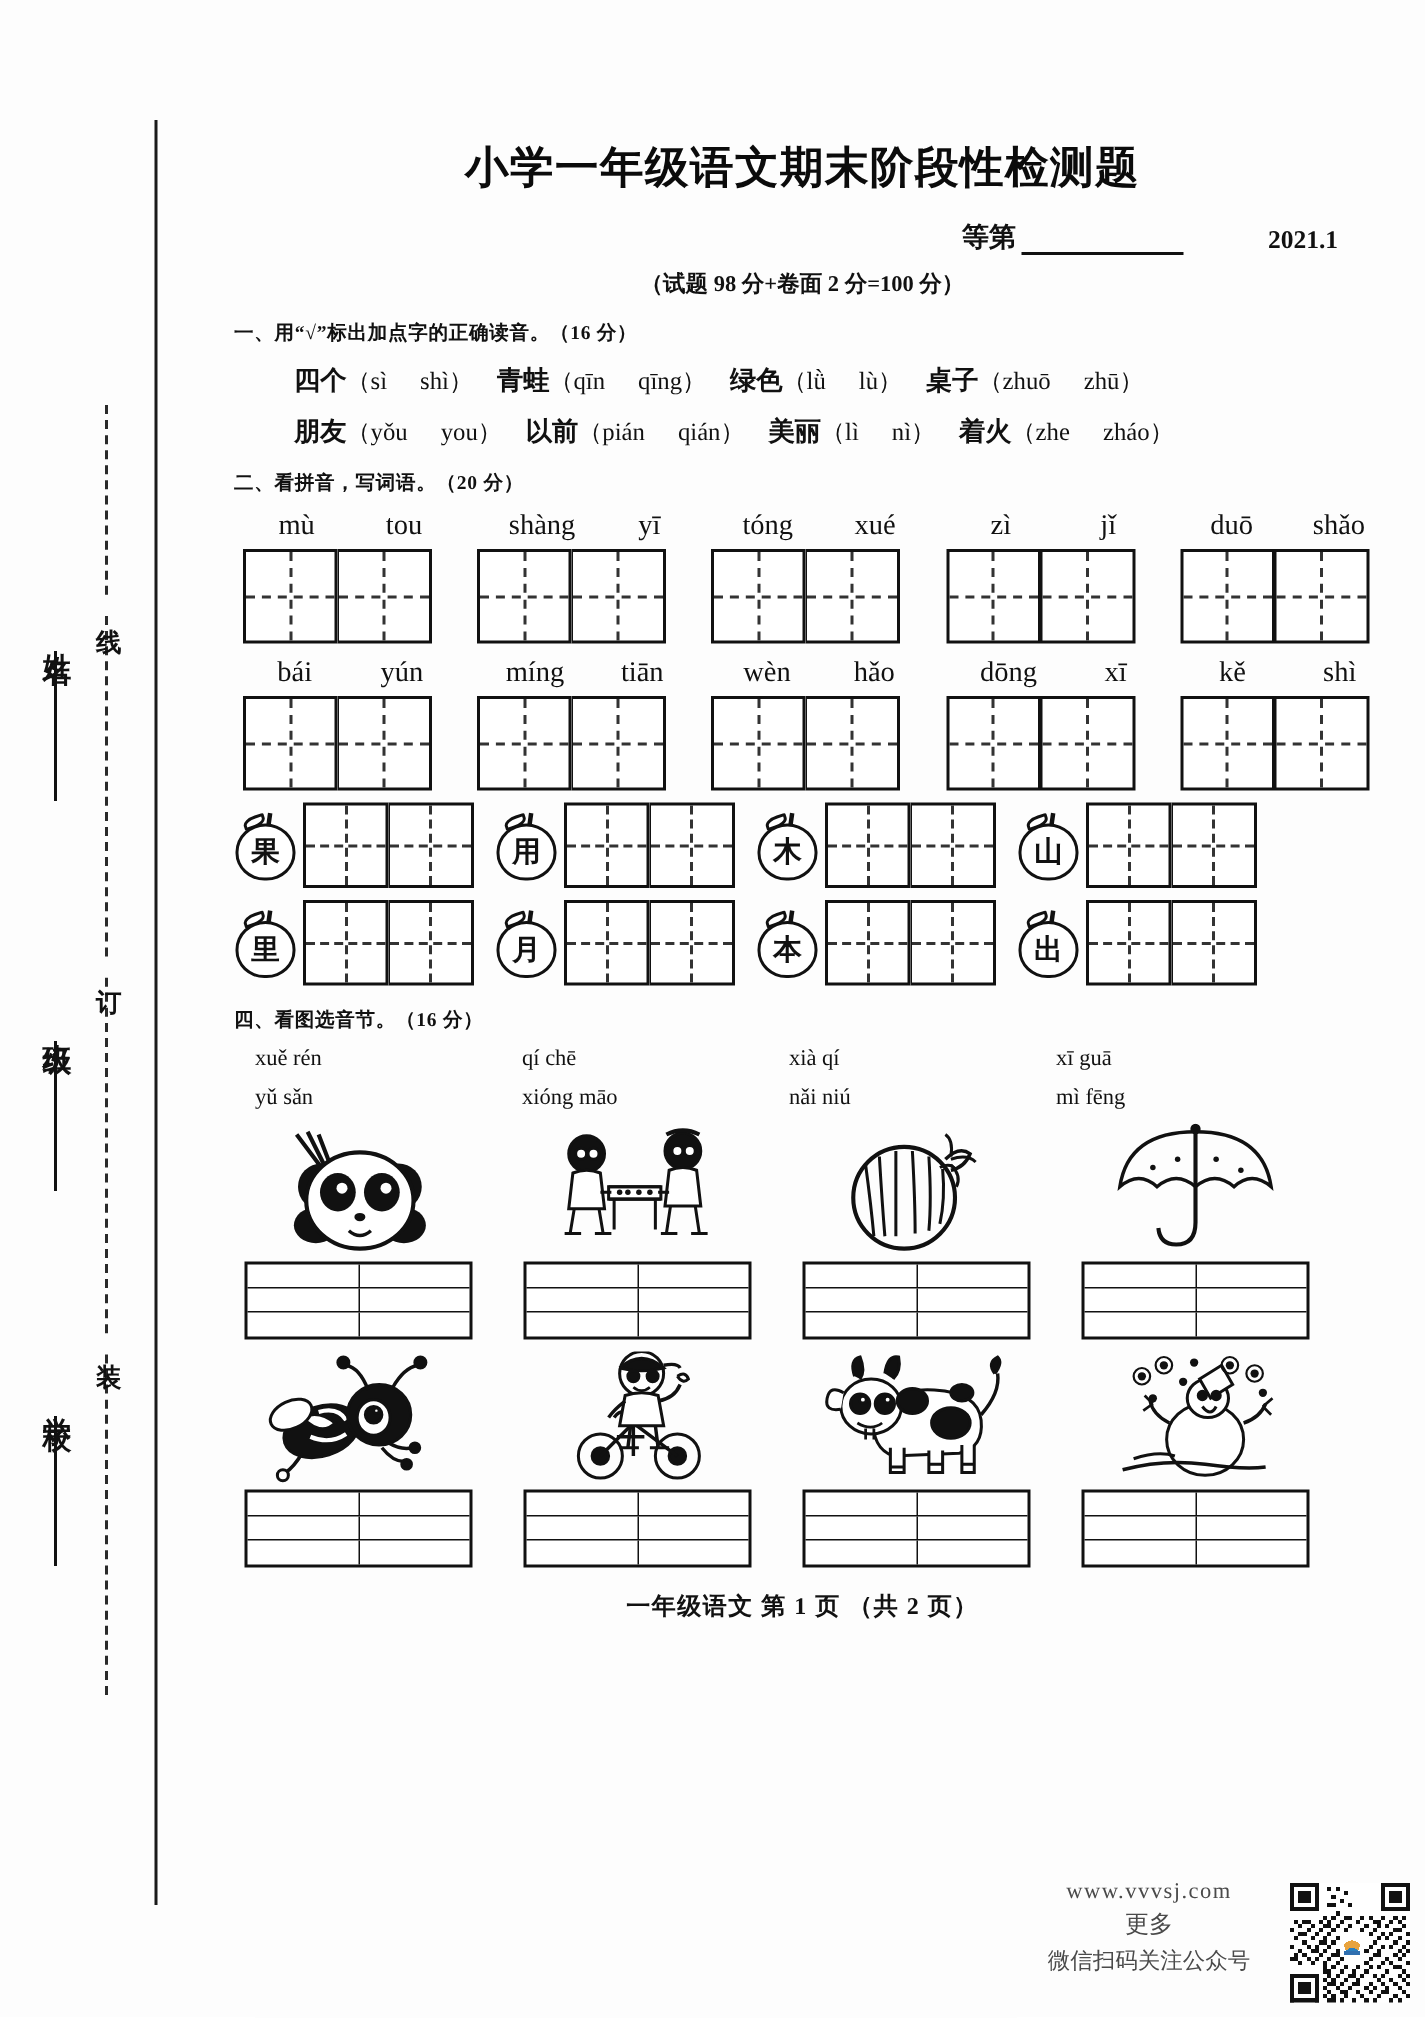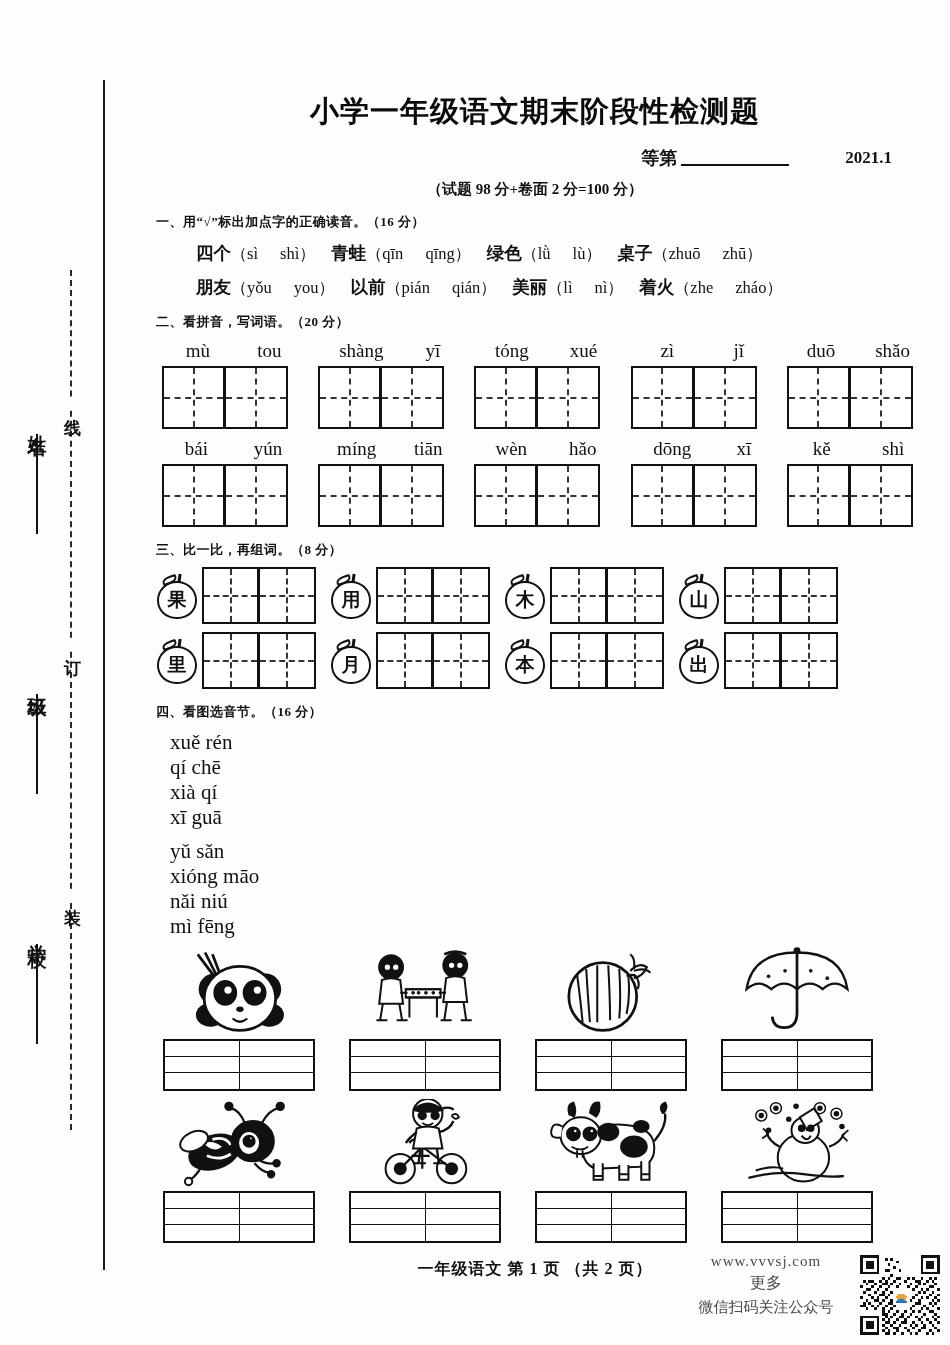--- a/index.html
+++ b/index.html
@@ -60,21 +60,21 @@
   .doc-title {
     text-align: center;
     font-size: 29px;
     font-weight: 700;
     letter-spacing: 1px;
     margin-top: 92px;
     font-family: "Liberation Sans", sans-serif;
     color: #0b0b0b;
   }
   .title-row2 {
-    display: flex; align-items: center; justify-content: flex-end;
+    display: flex; align-items: flex-end; justify-content: flex-end;
     margin-top: 14px; padding-right: 38px;
     font-size: 18px; font-weight: 700;
   }
   .grade-label { font-size: 18px; font-weight: 700; }
   .blank-line { display: inline-block; width: 108px; border-bottom: 2px solid #111; height: 15px; margin: 0 4px; }
   .exam-date { font-size: 17px; font-weight: 700; margin-left: 52px; font-family: "Liberation Serif", serif; }
 
   .score-note {
     text-align: center;
     font-size: 15px;
@@ -181,21 +181,21 @@
   .s3-box::before {
     content: ""; position: absolute; left: 50%; top: 0; bottom: 0;
     border-left: 2px dashed #333; transform: translateX(-1px);
   }
   .s3-box::after {
     content: ""; position: absolute; top: 50%; left: 0; right: 0;
     border-top: 2px dashed #333; transform: translateY(-1px);
   }
 
   
-  .s4-pin-row { display: flex; padding-left: 30px; margin-top: 9px; font-size: 21px; font-family: "Liberation Serif", serif; flex-direction: column; }
+  .s4-pin-row { display: flex; padding-left: 30px; margin-top: 9px; font-size: 15px; font-family: "Liberation Serif", serif; }
   .s4-pin-cell { width: 178px; }
   .s4-img-row { display: flex; padding-left: 6px; margin-top: 8px; align-items: flex-end; }
   .s4-cell { width: 186px; display: flex; flex-direction: column; align-items: center; }
   .s4-pic { height: 88px; width: 160px; display: flex; align-items: flex-end; justify-content: center; }
   .s4-pic svg { display: block; }
   .fourline {
     width: 152px; height: 52px;
     border: 2px solid #111;
     display: grid;
     grid-template-rows: 1fr 1fr 1fr;
@@ -449,21 +449,20 @@
           <span class="tzg"></span>
           <span class="tzg"></span>
         </span>
       <span class="pair-spacer"></span>
       <span class="tzg-pair">
           <span class="tzg"></span>
           <span class="tzg"></span>
         </span>
     </div>
 
-    <div class="section-head">三、比一比，再组词。（8 分）</div>
 
     <div class="s3-row">
       <span class="s3-group">
         <span class="apple">
           <span class="apple-leaf"></span>
           <span class="apple-stem"></span>
           <span class="apple-body"></span>
           <span class="apple-char">果</span>
         </span>
         <span class="s3-boxes">

